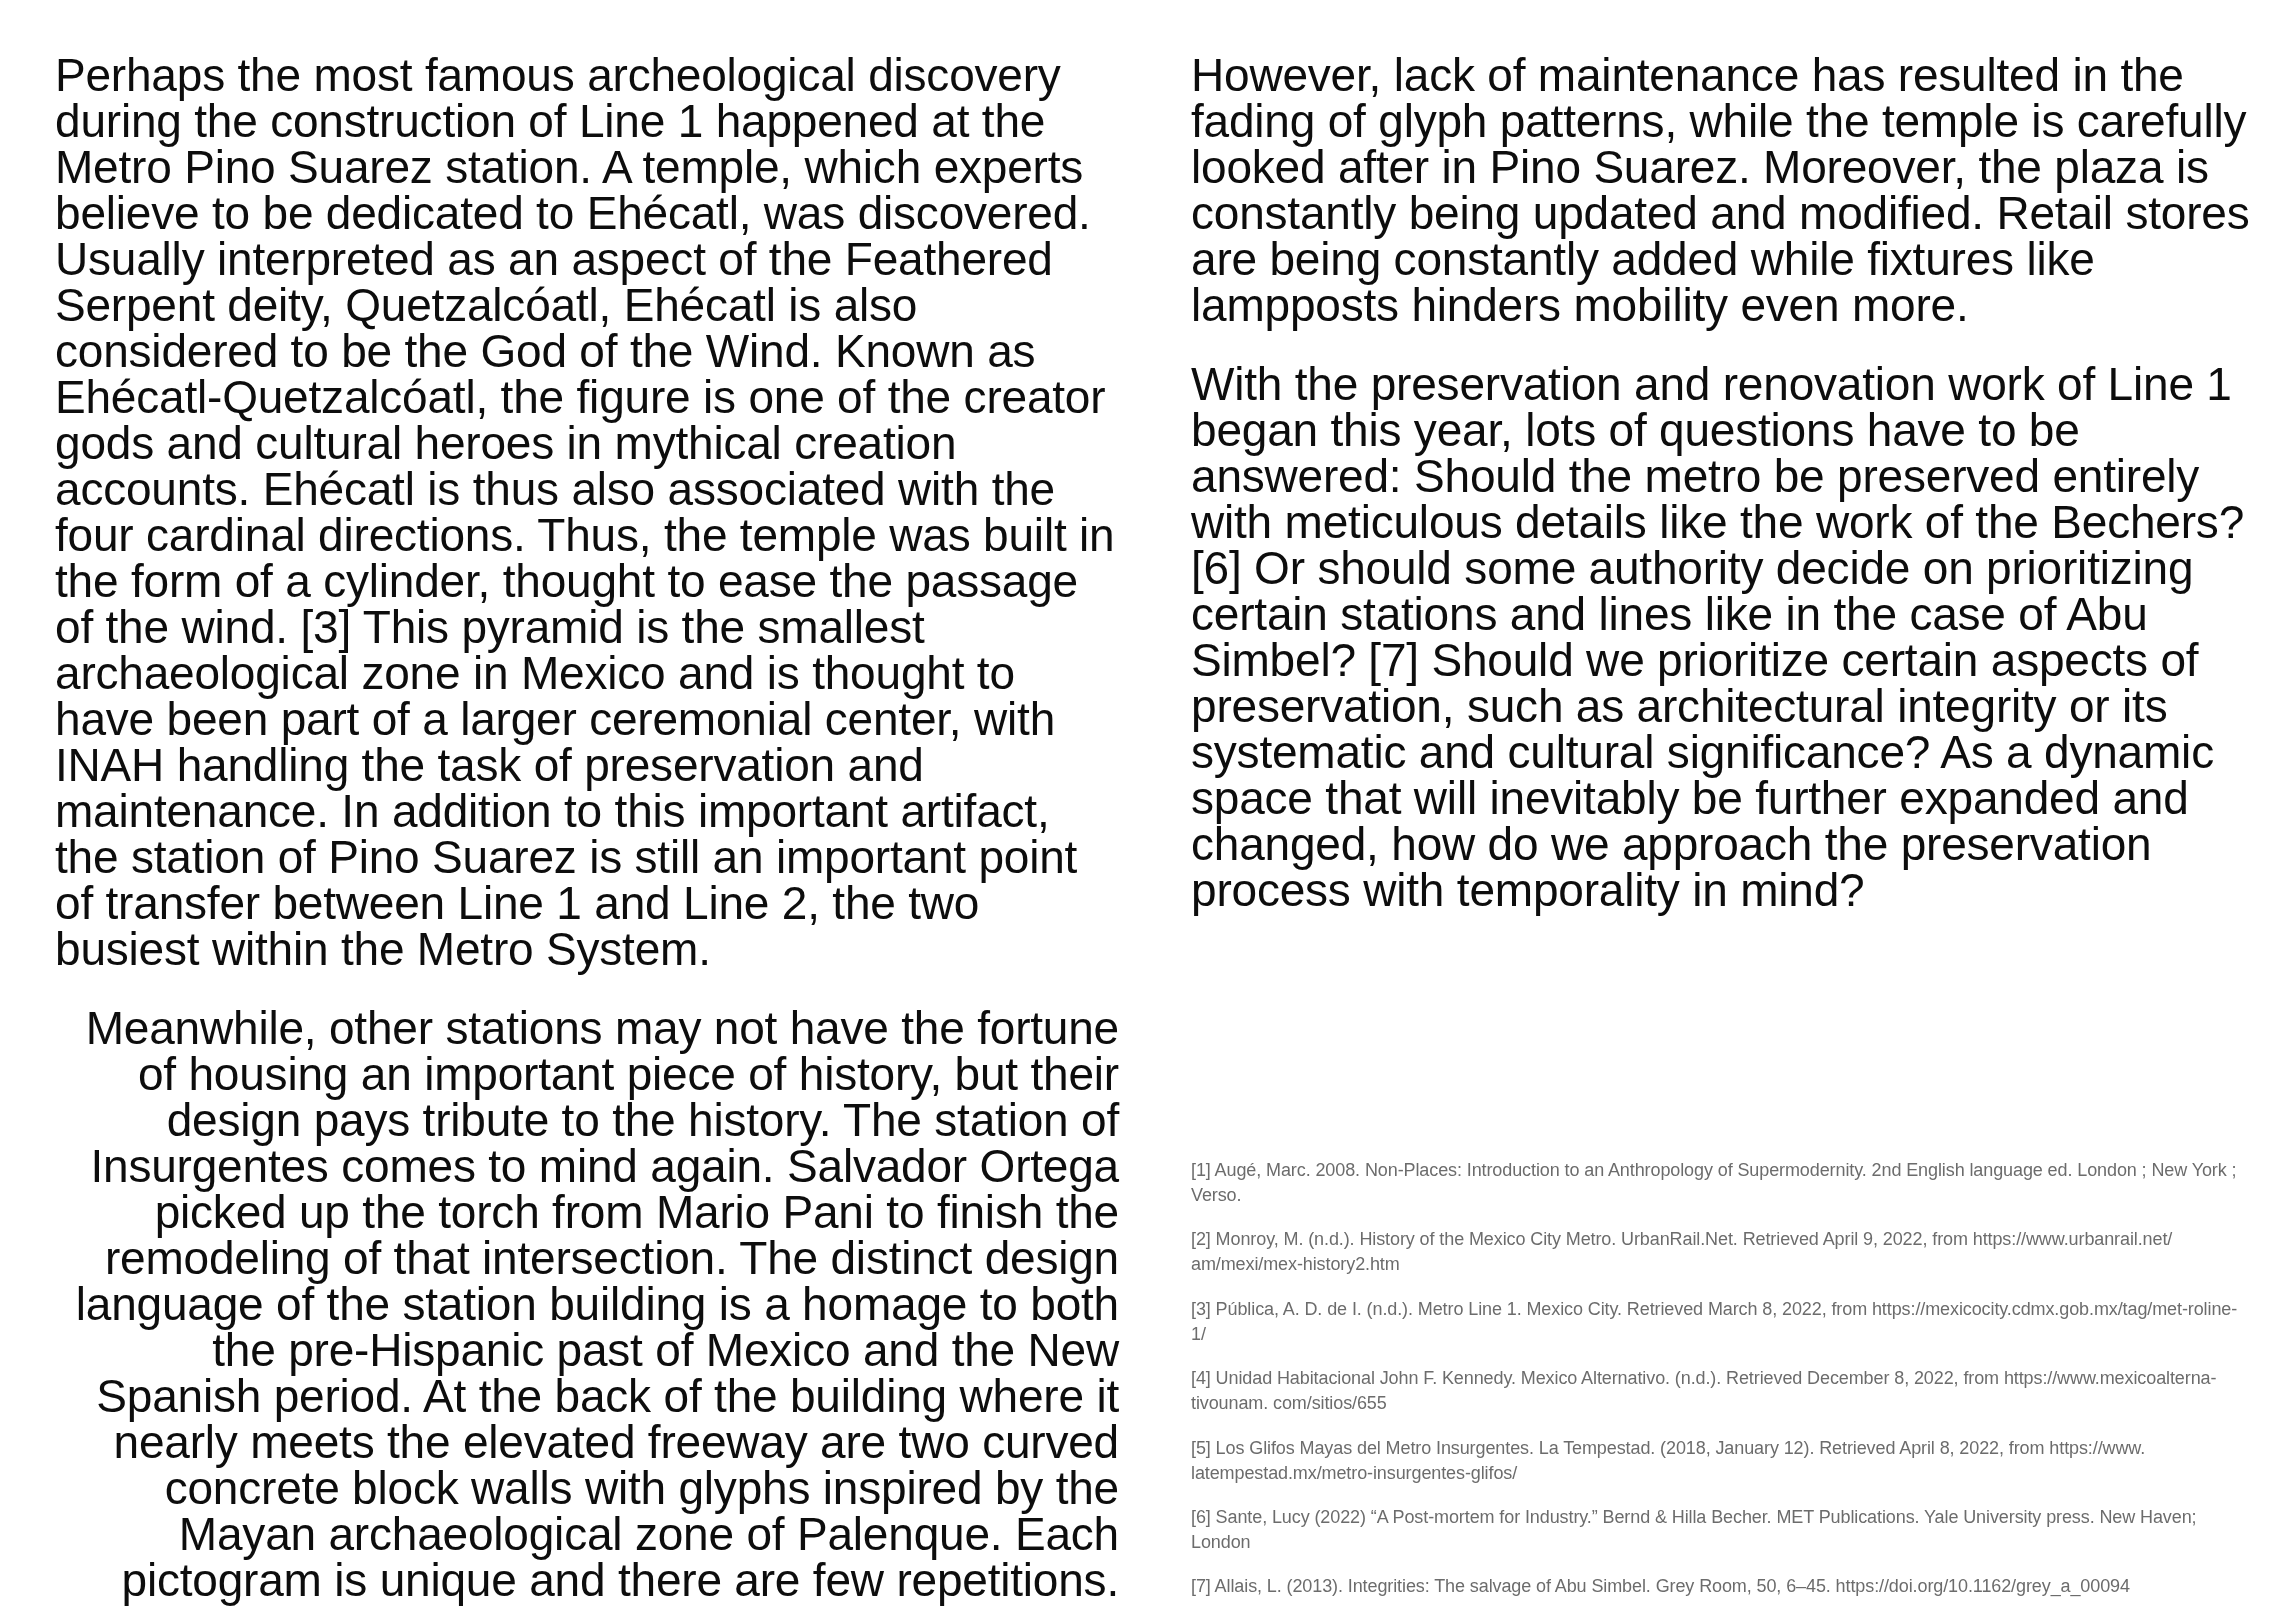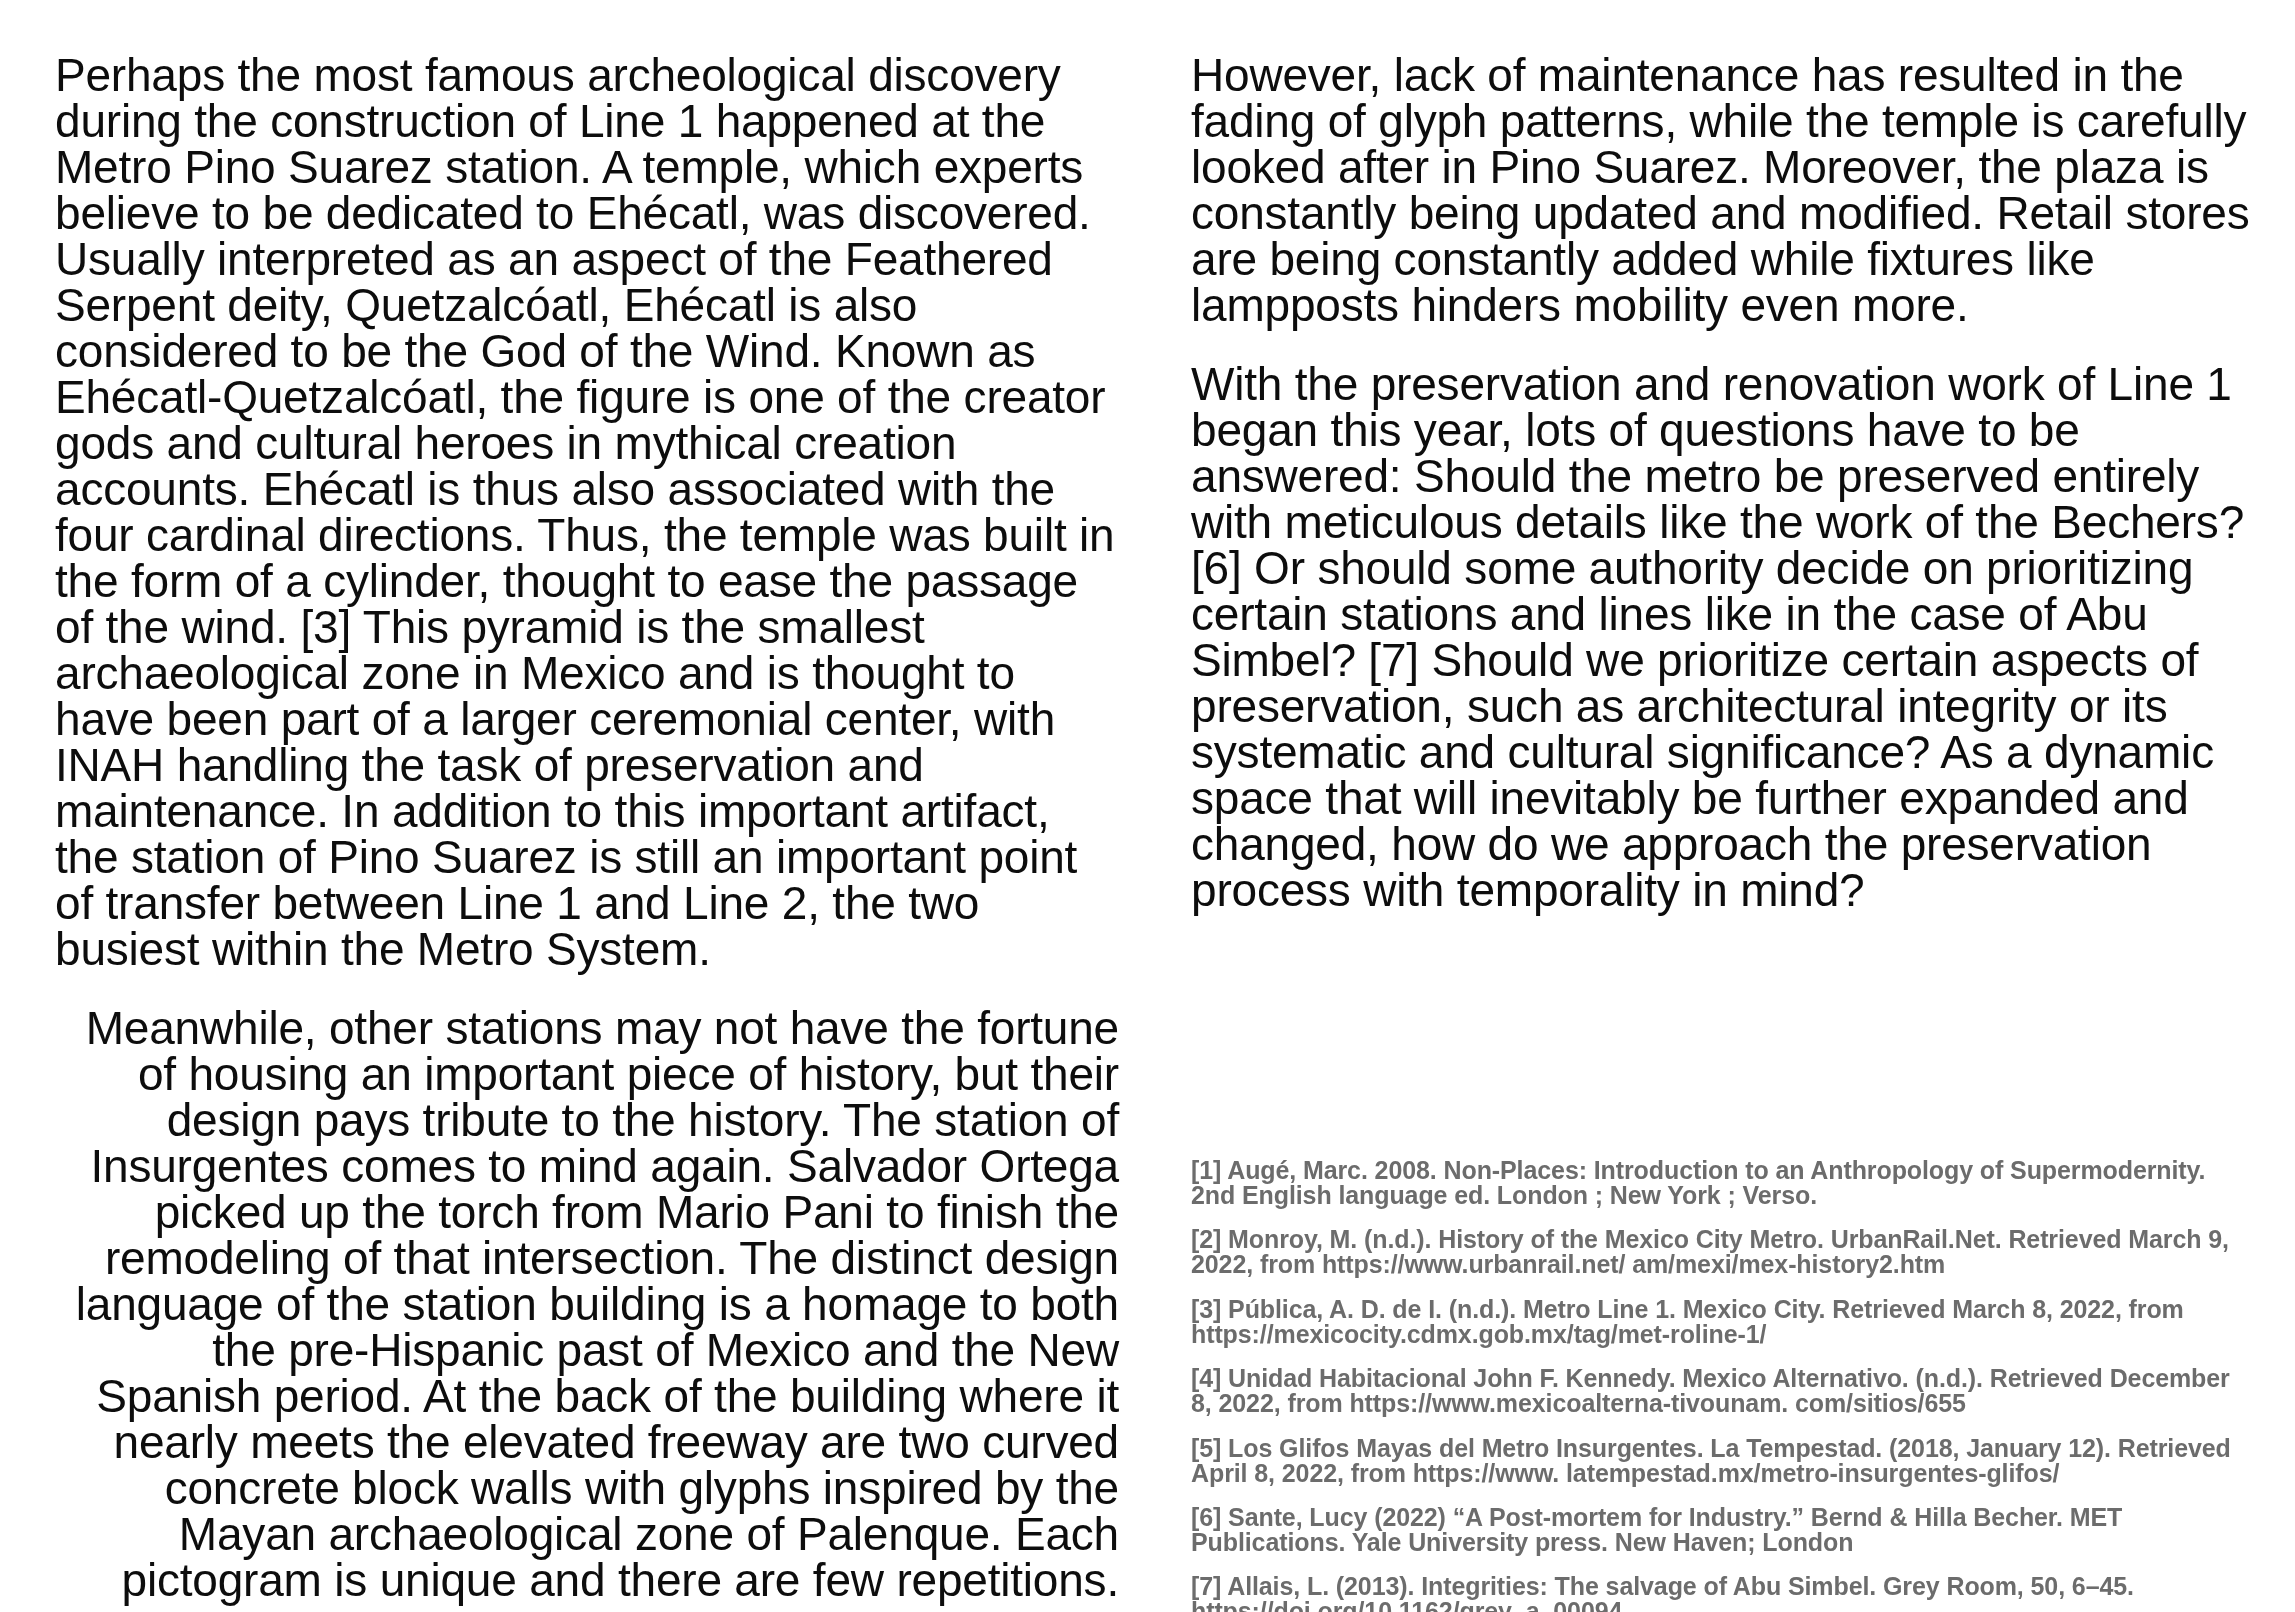--- a/index.html
+++ b/index.html
@@ -54,26 +54,26 @@
     text-align: right;
   }
 
   .refs {
     margin-top: 212px;
     display: flex;
     flex-direction: column;
   }
 
   .ref-item {
-    font-size: 25px;
+    font-size: 18px;
     line-height: 25px;
     letter-spacing: -0.1px;
     color: #6c6c6c;
     margin: 0 0 19.4px 0;
-    font-weight: 700;
+    font-weight: 400;
     max-width: 1054px;
   }
 
   .ref-item:last-child {
     margin-bottom: 12px;
   }
 </style>
 </head>
 <body>
 
@@ -83,21 +83,21 @@
     <p class="body-par">Perhaps the most famous archeological discovery during the construction of Line 1 happened at the Metro Pino Suarez station. A temple, which experts believe to be dedicated to Ehécatl, was discovered. Usually interpreted as an aspect of the Feathered Serpent deity, Quetzalcóatl, Ehécatl is also considered to be the God of the Wind. Known as Ehécatl-Quetzalcóatl, the figure is one of the creator gods and cultural heroes in mythical creation accounts. Ehécatl is thus also associated with the four cardinal directions. Thus, the temple was built in the form of a cylinder, thought to ease the passage of the wind. [3] This pyramid is the smallest archaeological zone in Mexico and is thought to have been part of a larger ceremonial center, with INAH handling the task of preservation and maintenance. In addition to this important artifact, the station of Pino Suarez is still an important point of transfer between Line 1 and Line 2, the two busiest within the Metro System.</p>
     <p class="body-par">Meanwhile, other stations may not have the fortune of housing an important piece of history, but their design pays tribute to the history. The station of Insurgentes comes to mind again. Salvador Ortega picked up the torch from Mario Pani to finish the remodeling of that intersection. The distinct design language of the station building is a homage to both the pre-Hispanic past of Mexico and the New Spanish period. At the back of the building where it nearly meets the elevated freeway are two curved concrete block walls with glyphs inspired by the Mayan archaeological zone of Palenque. Each pictogram is unique and there are few repetitions.</p>
   </div>
 
   <div class="column column-right">
     <p class="body-par">However, lack of maintenance has resulted in the fading of glyph patterns, while the temple is carefully looked after in Pino Suarez. Moreover, the plaza is constantly being updated and modified. Retail stores are being constantly added while fixtures like lampposts hinders mobility even more.</p>
     <p class="body-par">With the preservation and renovation work of Line 1 began this year, lots of questions have to be answered: Should the metro be preserved entirely with meticulous details like the work of the Bechers? [6] Or should some authority decide on prioritizing certain stations and lines like in the case of Abu Simbel? [7] Should we prioritize certain aspects of preservation, such as architectural integrity or its systematic and cultural significance? As a dynamic space that will inevitably be further expanded and changed, how do we approach the preservation process with temporality in mind?</p>
 
     <div class="refs">
       <p class="ref-item">[1]  Augé, Marc. 2008. Non-Places: Introduction to an Anthropology of Supermodernity. 2nd English language ed. London ; New York ; Verso.</p>
-      <p class="ref-item">[2]  Monroy, M. (n.d.). History of the Mexico City Metro. UrbanRail.Net. Retrieved March 9, 2022, from https://www.urbanrail.net/ am/mexi/mex-history2.htm</p>
+      <p class="ref-item">[2]  Monroy, M. (n.d.). History of the Mexico City Metro. UrbanRail.Net. Retrieved April 9, 2022, from https://www.urbanrail.net/ am/mexi/mex-history2.htm</p>
       <p class="ref-item">[3]  Pública, A. D. de I. (n.d.). Metro Line 1. Mexico City. Retrieved March 8, 2022, from https://mexicocity.cdmx.gob.mx/tag/met-roline-1/</p>
       <p class="ref-item">[4]  Unidad Habitacional John F. Kennedy. Mexico Alternativo. (n.d.). Retrieved December 8, 2022, from https://www.mexicoalterna-tivounam. com/sitios/655</p>
       <p class="ref-item">[5]  Los Glifos Mayas del Metro Insurgentes. La Tempestad. (2018, January 12). Retrieved April 8, 2022, from https://www. latempestad.mx/metro-insurgentes-glifos/</p>
       <p class="ref-item">[6]  Sante, Lucy (2022) “A Post-mortem for Industry.” Bernd &amp; Hilla Becher. MET Publications. Yale University press. New Haven; London</p>
       <p class="ref-item">[7]  Allais, L. (2013). Integrities: The salvage of Abu Simbel. Grey Room, 50, 6–45. https://doi.org/10.1162/grey_a_00094</p>
     </div>
   </div>
 
 </div>
 

